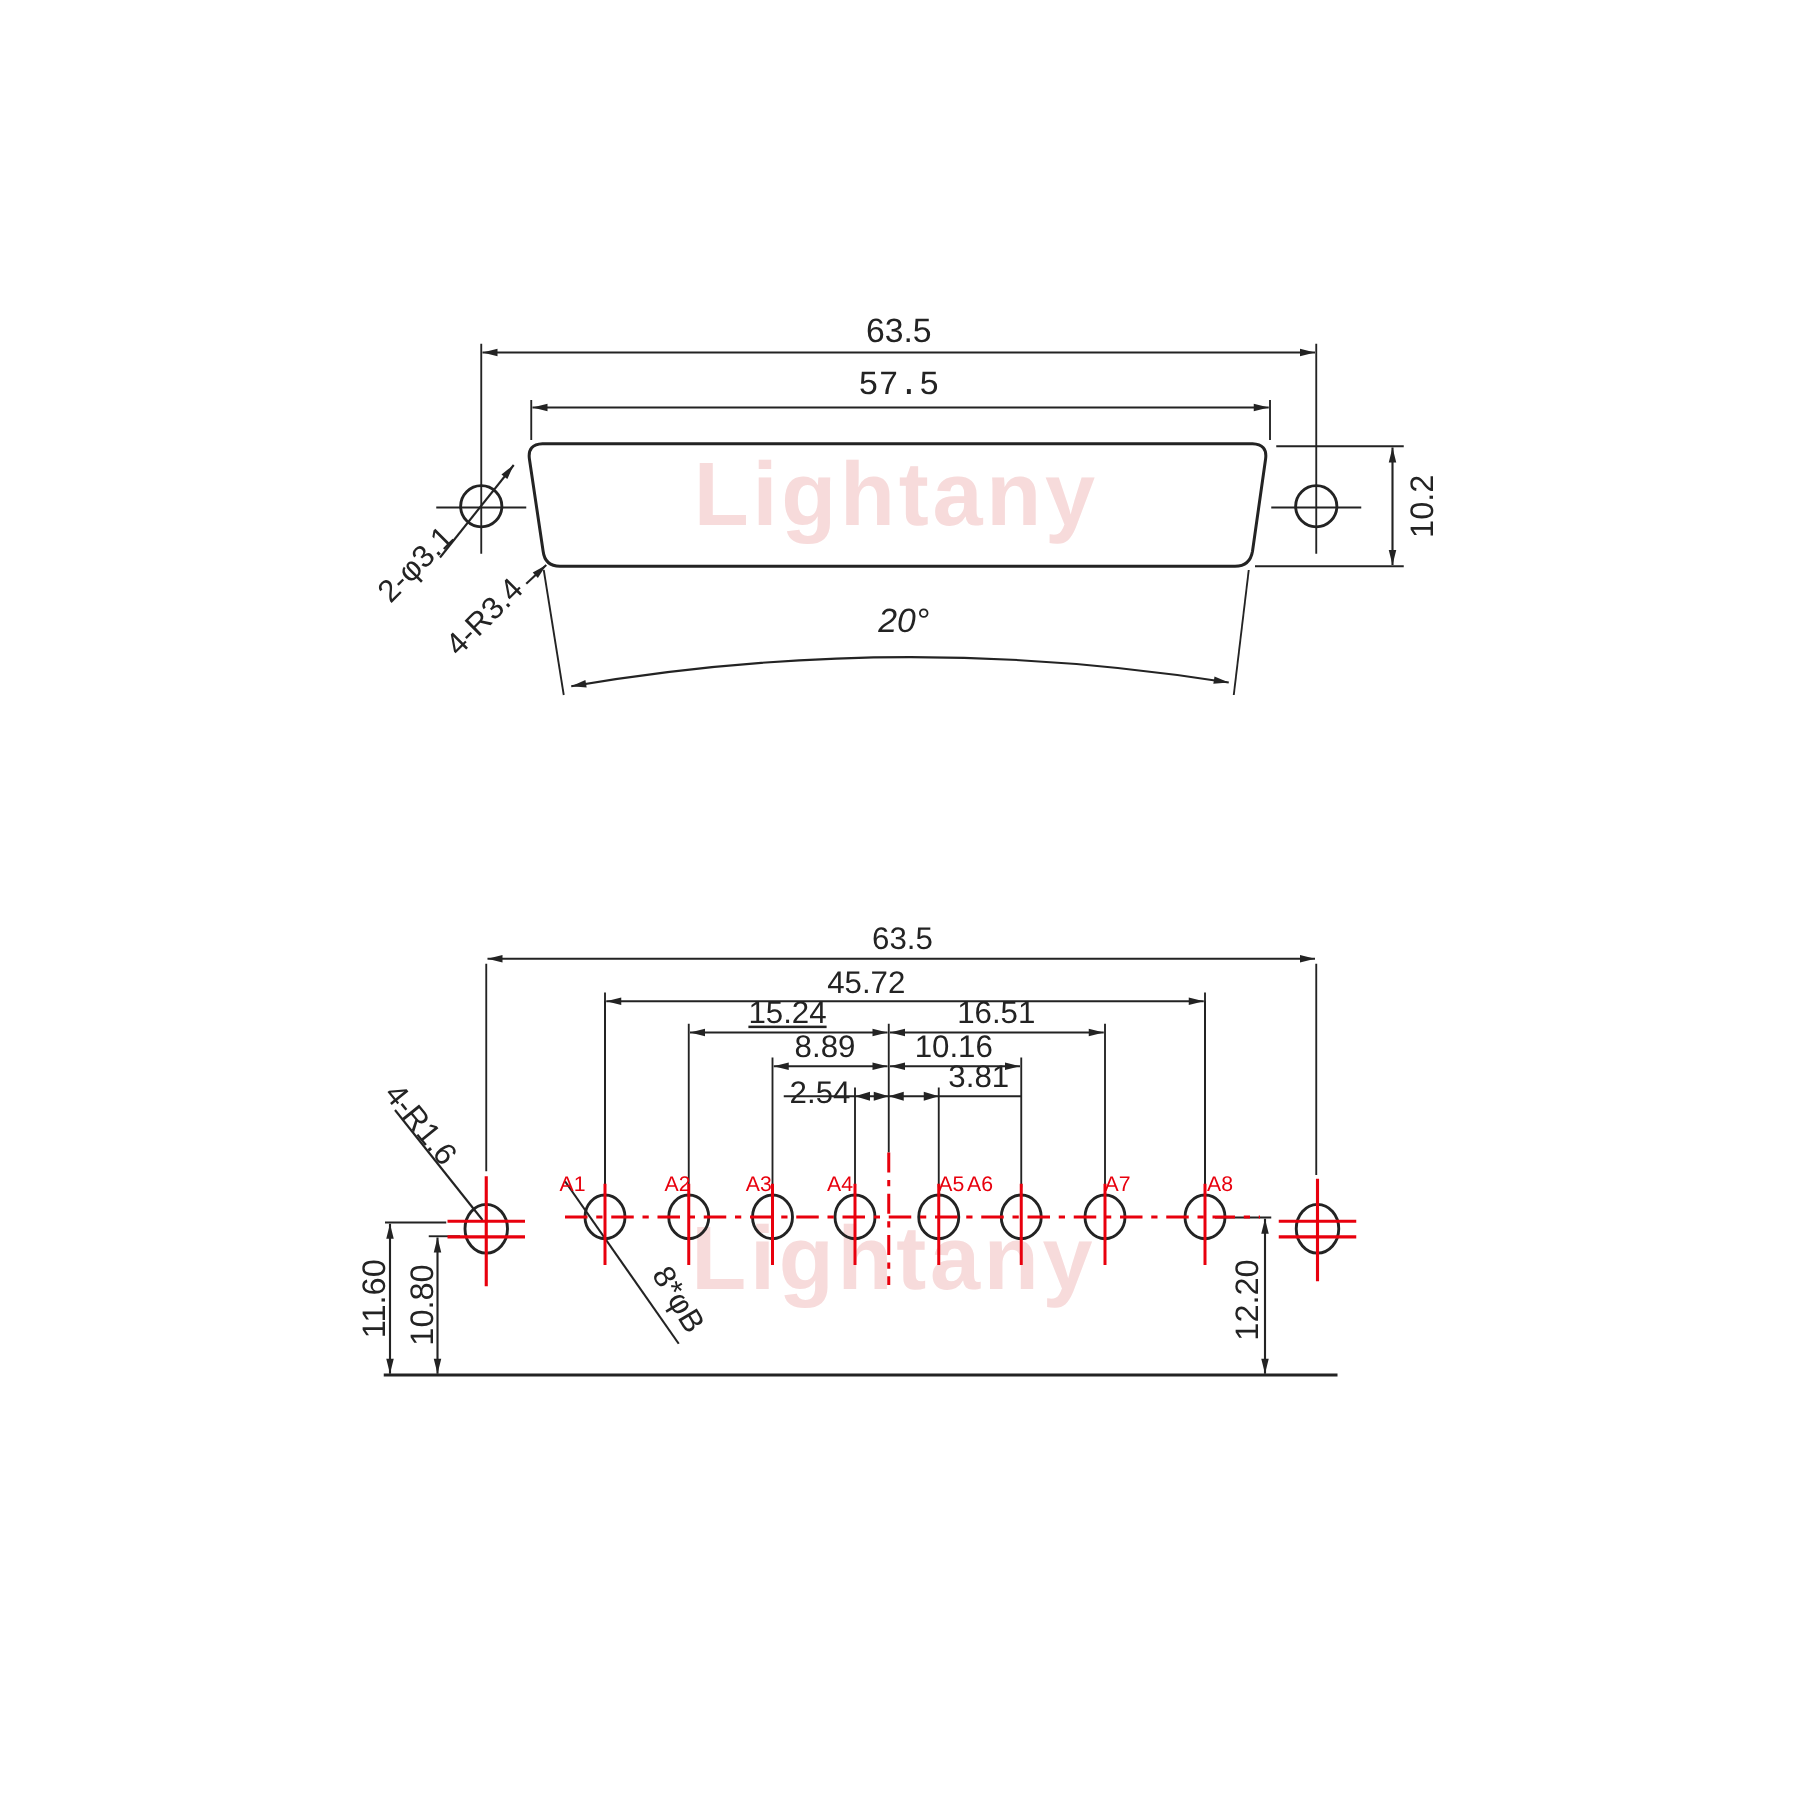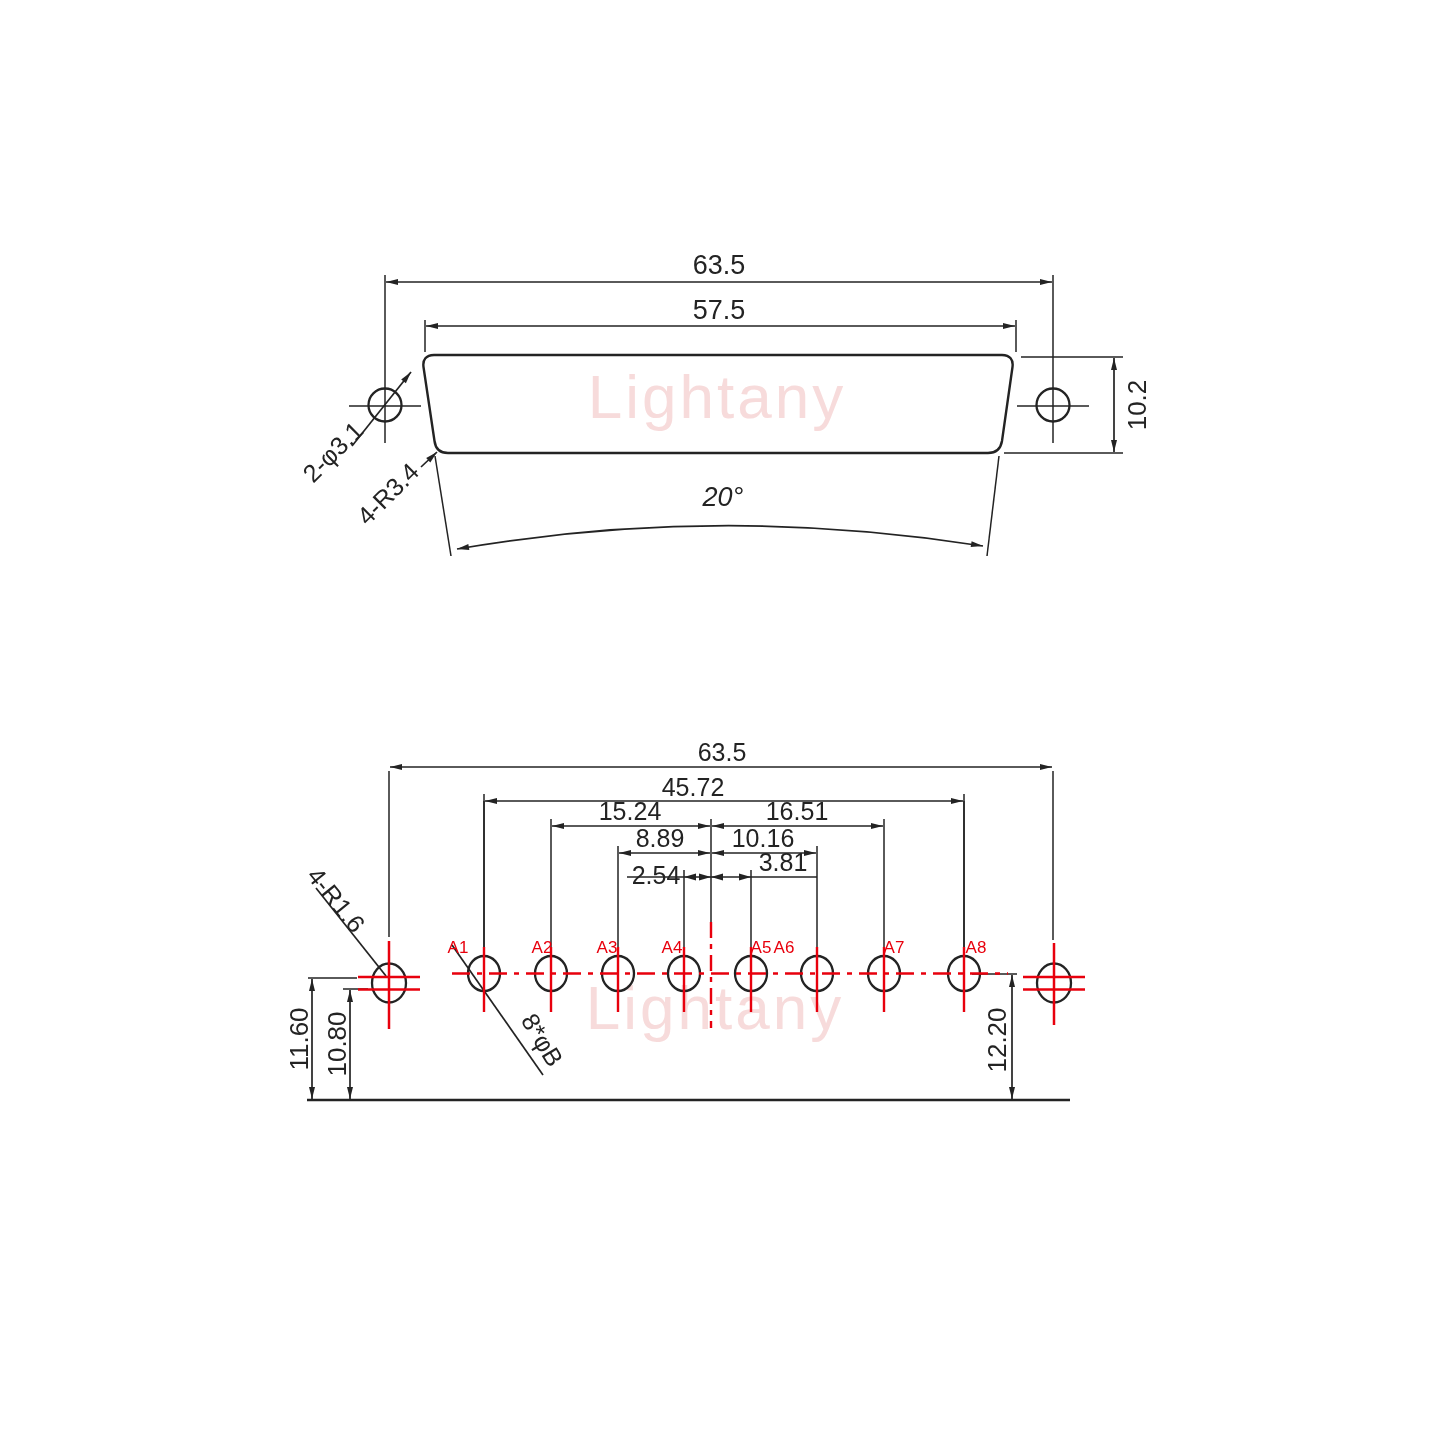--- a/index.html
+++ b/index.html
@@ -9,21 +9,21 @@
   .t{position:absolute;transform:translate(-50%,-50%);color:var(--line);font-size:25px;
      white-space:nowrap;line-height:1;}
   .t.big{font-size:27px;}
   .t.rot90{transform:translate(-50%,-50%) rotate(-90deg);font-size:26px;}
   .t.rot45{transform:translate(-50%,-50%) rotate(-45deg);font-size:25px;}
   .t.rot51{transform:translate(-50%,-50%) rotate(51deg);font-size:25px;}
   .t.rot59{transform:translate(-50%,-50%) rotate(59deg);font-size:25px;}
   .title{position:absolute;transform:translate(-50%,-50%);color:#1d1d1d;font-size:41px;
      font-weight:600;white-space:nowrap;letter-spacing:1px;}
   .watermark{position:absolute;transform:translate(-50%,-50%);color:var(--watermark);
-     font-size:62px;font-weight:normal;letter-spacing:3px;white-space:nowrap;z-index:0;}
+     font-size:72px;font-weight:bold;letter-spacing:3px;white-space:nowrap;z-index:0;}
   .pin-label{position:absolute;transform:translate(-50%,-50%);color:var(--red);
      font-size:17px;white-space:nowrap;}
 </style>
 </head>
 <body>
 
 <div id="canvas">
 
   <div class="watermark" style="left:717px;top:396px;">Lightany</div>
   <div class="watermark" style="left:715px;top:1007px;">Lightany</div>
@@ -150,29 +150,29 @@
         <line x1="358" y1="977" x2="420" y2="977"></line>
         <line x1="358" y1="989.5" x2="420" y2="989.5"></line>
         <line x1="1054" y1="943" x2="1054" y2="1025"></line>
         <line x1="1023" y1="977" x2="1085" y2="977"></line>
         <line x1="1023" y1="989.5" x2="1085" y2="989.5"></line>
       </g>
     </g>
   </svg>
 
   <div class="t big" style="left:719px;top:265px;">63.5</div>
-  <div class="t big" style="left:719px;top:310px;">57.5</div>
+  <div class="t big" style="left:719px;top:310px;font-family:Liberation Mono, monospace;">57.5</div>
   <div class="t rot90" style="left:1137px;top:405px;">10.2</div>
   <div class="t big" style="left:723px;top:497px;font-style:italic;">20°</div>
   <div class="t rot45" style="left:333px;top:452px;">2-φ3.1</div>
   <div class="t rot45" style="left:388px;top:494px;">4-R3.4</div>
 
   <div class="t" style="left:722px;top:752px;">63.5</div>
   <div class="t" style="left:693px;top:787px;">45.72</div>
-  <div class="t" style="left:630px;top:811px;">15.24</div>
+  <div class="t" style="left:630px;top:811px;text-decoration:underline;">15.24</div>
   <div class="t" style="left:797px;top:811px;">16.51</div>
   <div class="t" style="left:660px;top:838px;">8.89</div>
   <div class="t" style="left:763px;top:838px;">10.16</div>
   <div class="t" style="left:656px;top:862px;margin-top:13px;">2.54</div>
   <div class="t" style="left:783px;top:862px;">3.81</div>
   <div class="t rot90" style="left:299px;top:1039px;">11.60</div>
   <div class="t rot90" style="left:337px;top:1044px;">10.80</div>
   <div class="t rot90" style="left:997px;top:1040px;">12.20</div>
   <div class="t rot51" style="left:336px;top:900px;">4-R1.6</div>
   <div class="t rot59" style="left:542px;top:1040px;">8*φB</div>

